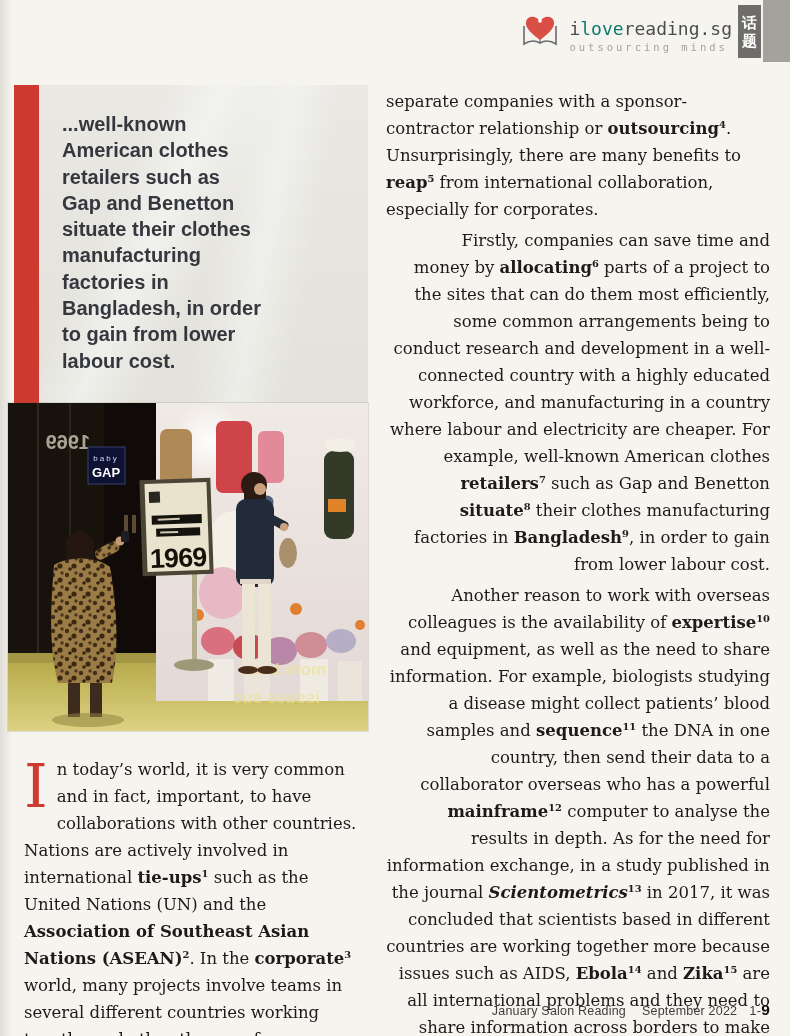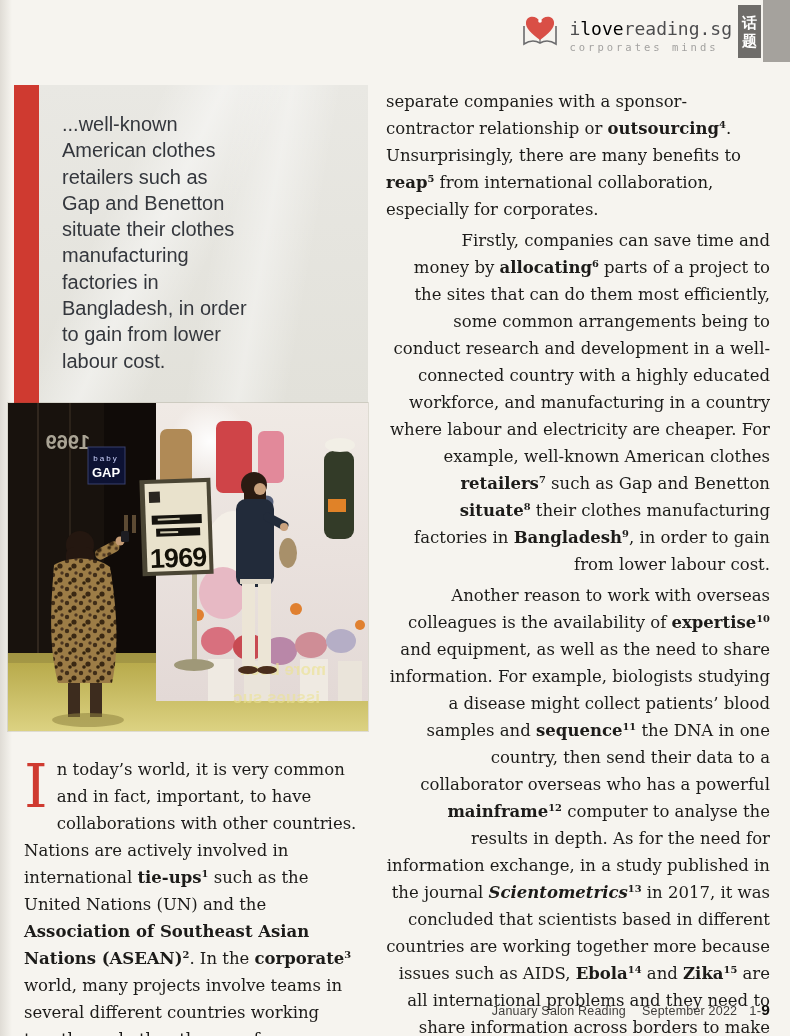--- a/index.html
+++ b/index.html
@@ -9,36 +9,36 @@
     font-family:"DejaVu Serif", serif;
     color:#1c1b19;
   }
   .page-edge{position:absolute;left:0;top:0;bottom:0;width:12px;
     background:linear-gradient(to right, rgba(120,110,95,.18), rgba(120,110,95,0));}
   
   .masthead{position:absolute;top:0;left:0;right:0;height:70px;}
   .logo{position:absolute;top:12px;right:58px;display:flex;align-items:flex-start;gap:8px;}
   .logo svg{display:block;}
   .brand{font-family:"DejaVu Sans Mono", monospace;font-size:18px;line-height:22px;color:#4d4d4f;margin-top:6px;}
-  .brand .love{color:#000000;}
+  .brand .love{color:#0f766e;}
   .tagline{font-family:"DejaVu Sans Mono", monospace;font-size:10.5px;letter-spacing:3px;color:#a3a2a0;margin-top:1px;}
   .topic-badge{position:absolute;top:5px;right:29px;width:23px;height:53px;background:#6f6d6a;
     color:#fff;display:flex;flex-direction:column;align-items:center;justify-content:center;
     font-family:sans-serif;font-size:15px;line-height:1.15;font-weight:bold;}
   .corner-block{position:absolute;top:0;right:0;width:27px;height:62px;background:#a5a29d;}
   
   .quote-block{position:absolute;left:14px;top:85px;width:354px;height:318px;
     background:
       linear-gradient(115deg, rgba(255,255,255,0) 30%, rgba(255,255,255,.45) 42%, rgba(255,255,255,0) 55%),
       linear-gradient(100deg, rgba(255,255,255,0) 55%, rgba(255,255,255,.4) 68%, rgba(255,255,255,0) 80%),
       linear-gradient(#e9e8e3,#e2e1da);
   }
   .quote-bar{position:absolute;left:0;top:0;bottom:0;width:25px;background:#cf3a30;}
   .quote-text{position:absolute;left:48px;top:26px;right:10px;
-    font-family:"Liberation Sans", sans-serif;font-weight:normal;
+    font-family:"Liberation Sans", sans-serif;font-weight:bold;
     font-size:20px;line-height:26.3px;color:#34373d;white-space:pre-line;}
   
   .photo{position:absolute;left:8px;top:403px;width:360px;height:328px;box-shadow:0 0 0 1px rgba(90,80,50,.15);}
   
   .left-col{position:absolute;left:20px;top:752px;width:350px;
     font-size:16.5px;line-height:27px;}
   .right-col{position:absolute;left:382px;top:84px;width:392px;
     font-size:16.5px;line-height:27px;}
   .right-col p,.left-col p{margin:4px;}
   .right-col p.indent{text-indent:24px;text-align:right;}
@@ -63,21 +63,21 @@
     <span>
       <svg width="42" height="40" viewBox="0 0 42 40">
         <path d="M5 14 L5 32 C11 28 16 28 21 31 C26 28 31 28 37 32 L37 14" fill="none" stroke="#6b6b6d" stroke-width="1.6"></path>
         <path d="M21 31 L21 20" stroke="#6b6b6d" stroke-width="1.2"></path>
         <path d="M21 10 C18 3 8 3 7 10 C6 16 13 22 21 28 C29 22 36 16 35 10 C34 3 24 3 21 10 Z" fill="#d94f46"></path>
         <circle cx="21" cy="9" r="1.8" fill="#ffffff"></circle>
       </svg>
     </span>
     <span>
       <div class="brand"><span>i</span><span class="love">love</span><span>reading.sg</span></div>
-      <div class="tagline">corporates minds</div>
+      <div class="tagline">outsourcing minds</div>
     </span>
   </div>
   <div class="topic-badge">
     <span>话</span>
     <span>题</span>
   </div>
   <div class="corner-block"></div>
 </div>
 
 <div class="quote-block">

